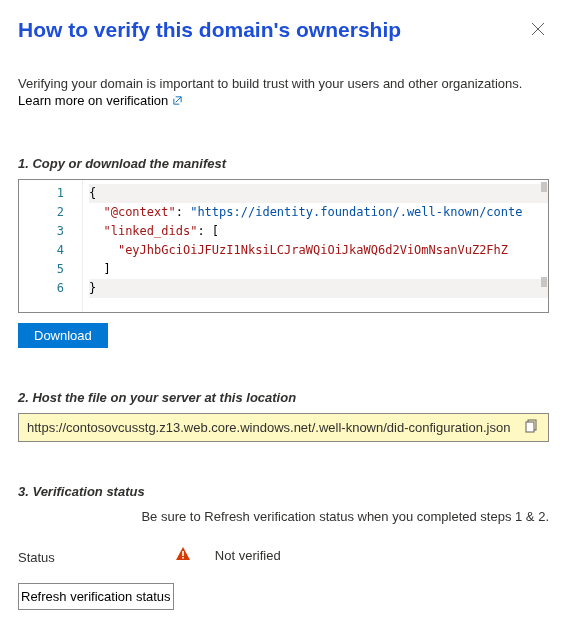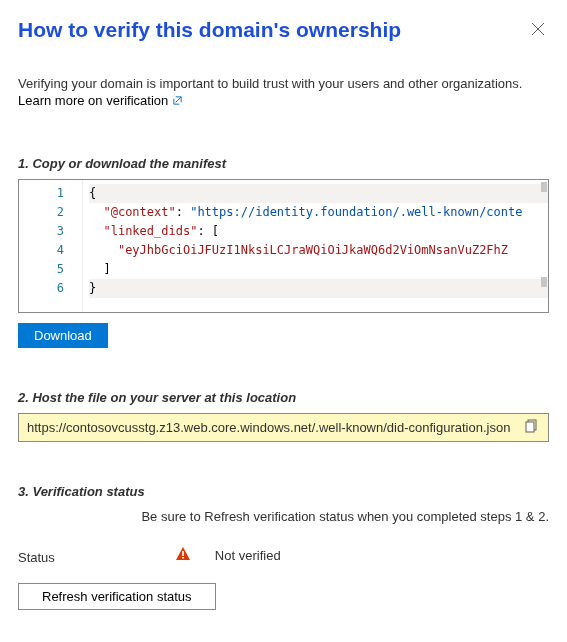--- a/index.html
+++ b/index.html
@@ -78,21 +78,21 @@
   .copy-icon { color: #605e5c; cursor: pointer; padding: 0 2px; }
   .status-desc { margin: 10px 0 22px 0; text-align: right; }
   .status-row { display: flex; align-items: flex-end; gap: 120px; }
   .status-label { font-size: 13px; }
   .status-val { display: inline-flex; align-items: center; gap: 24px; font-size: 13px; }
   .warn-icon { color: #d83b01; }
   .btn-secondary {
     margin-top: 18px;
     background: #fff;
     border: 1px solid #8a8886;
-    padding: 5px 23px;
+    padding: 5px 2px;
     font-size: 13px;
     cursor: pointer;
   }
 </style>
 </head>
 <body>
 
 
 
 <div class="header">

